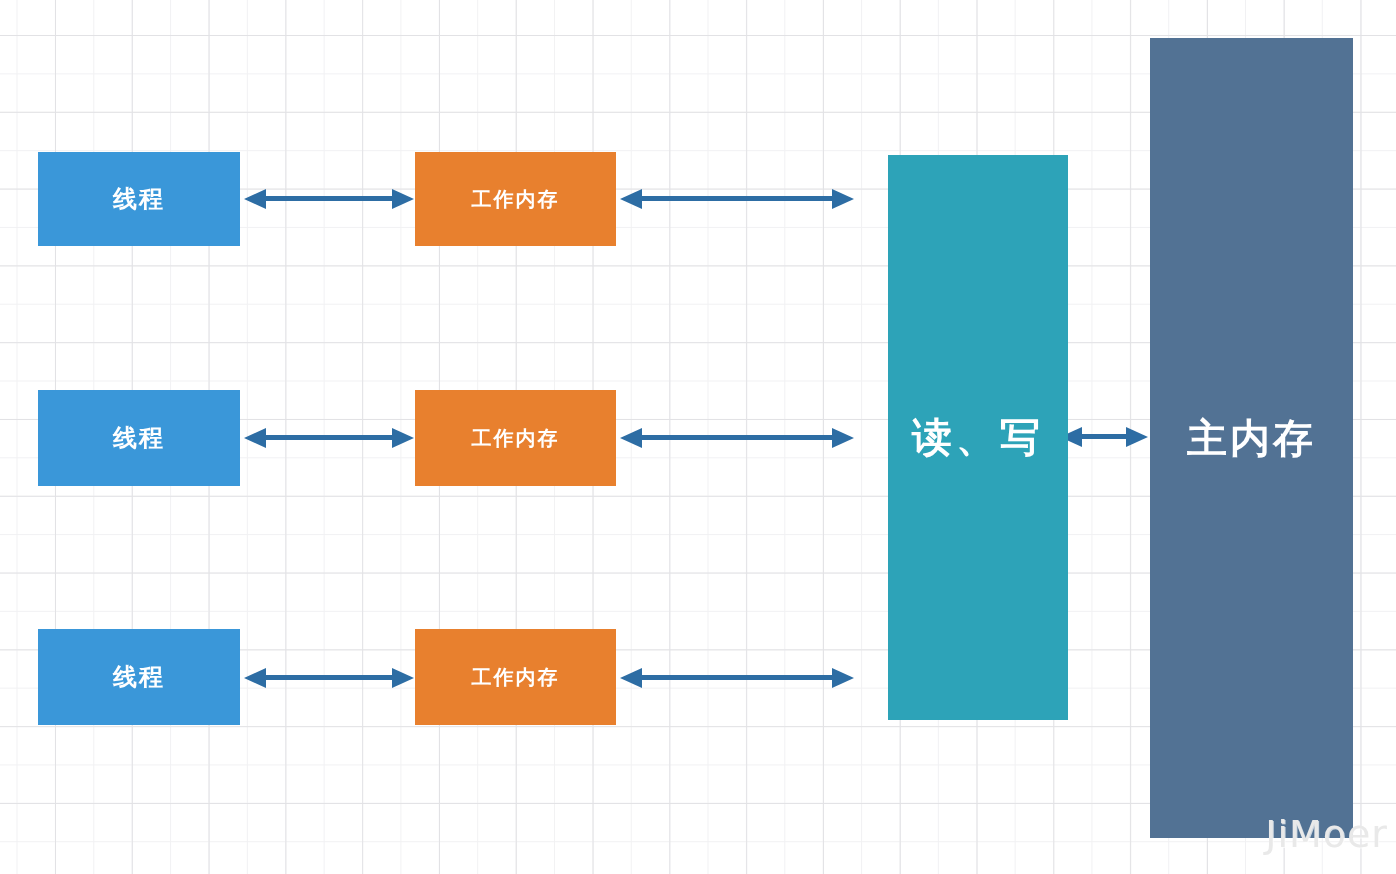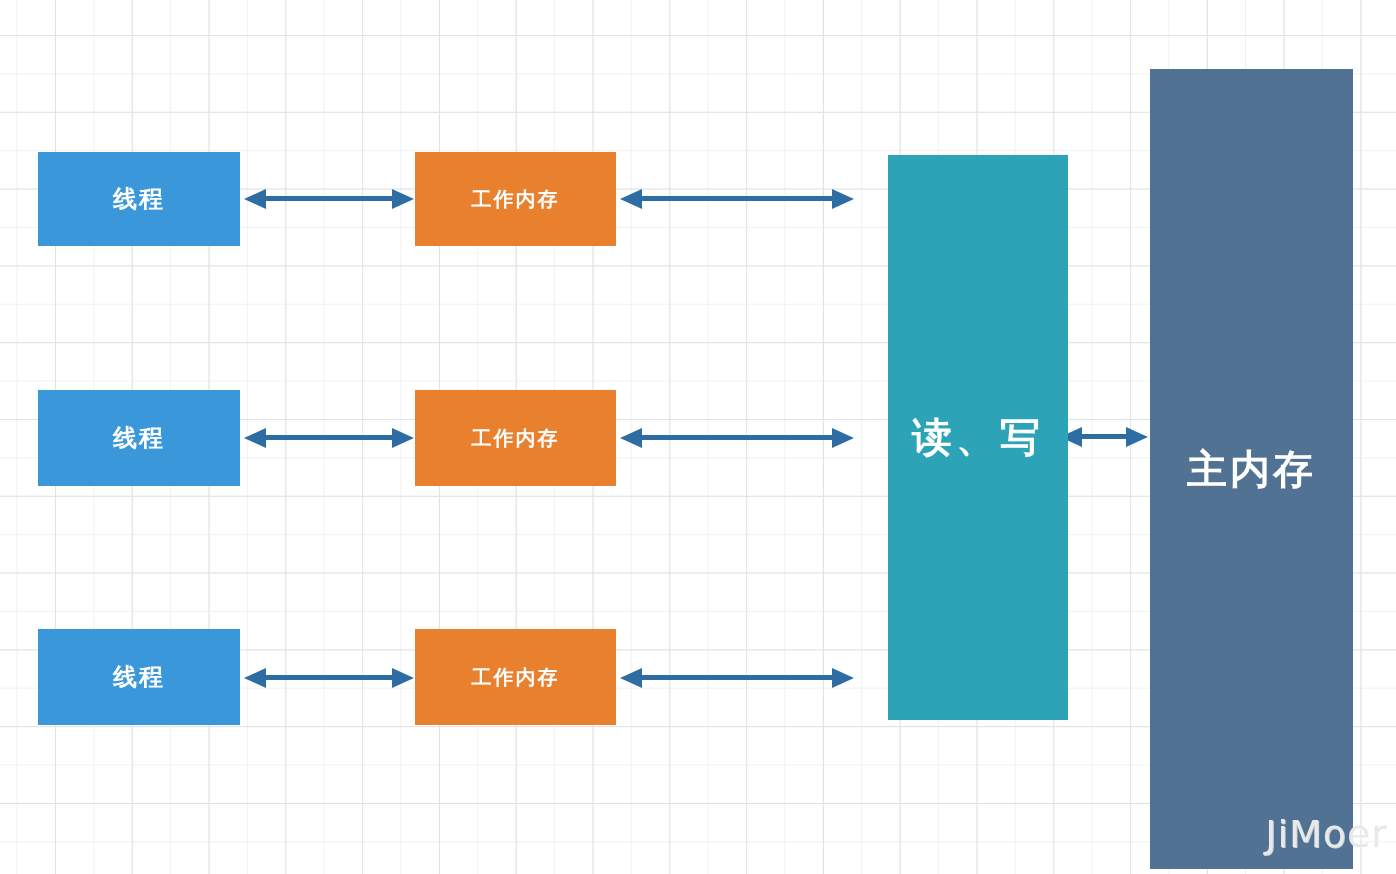--- a/index.html
+++ b/index.html
@@ -41,21 +41,21 @@
     font-weight: bold;
     text-align: center;
     z-index: 2;
   }
   .thread        { left: 38px;  width: 202px; background: var(--thread);  font-size: 24px; letter-spacing: 2px; }
   .work          { left: 415px; width: 201px; background: var(--working-memory); font-size: 20px; letter-spacing: 2px; }
   .row1          { top: 152px; height: 94px; }
   .row2          { top: 390px; height: 96px; }
   .row3          { top: 629px; height: 96px; }
   .read-write    { left: 888px;  top: 155px; width: 180px; height: 565px; background: var(--read-write);  font-size: 40px; letter-spacing: 4px; align-items: center; }
-  .main-memory   { left: 1150px; top: 38px;  width: 203px; height: 800px; background: var(--main-memory); font-size: 40px; letter-spacing: 3px; margin-top: 31px; }
+  .main-memory   { left: 1150px; top: 38px;  width: 203px; height: 800px; background: var(--main-memory); font-size: 40px; letter-spacing: 3px; }
 
   
   .arrow {
     position: absolute;
     display: flex;
     align-items: center;
     height: 21px;
     z-index: 1;
   }
   .arrow::before {

